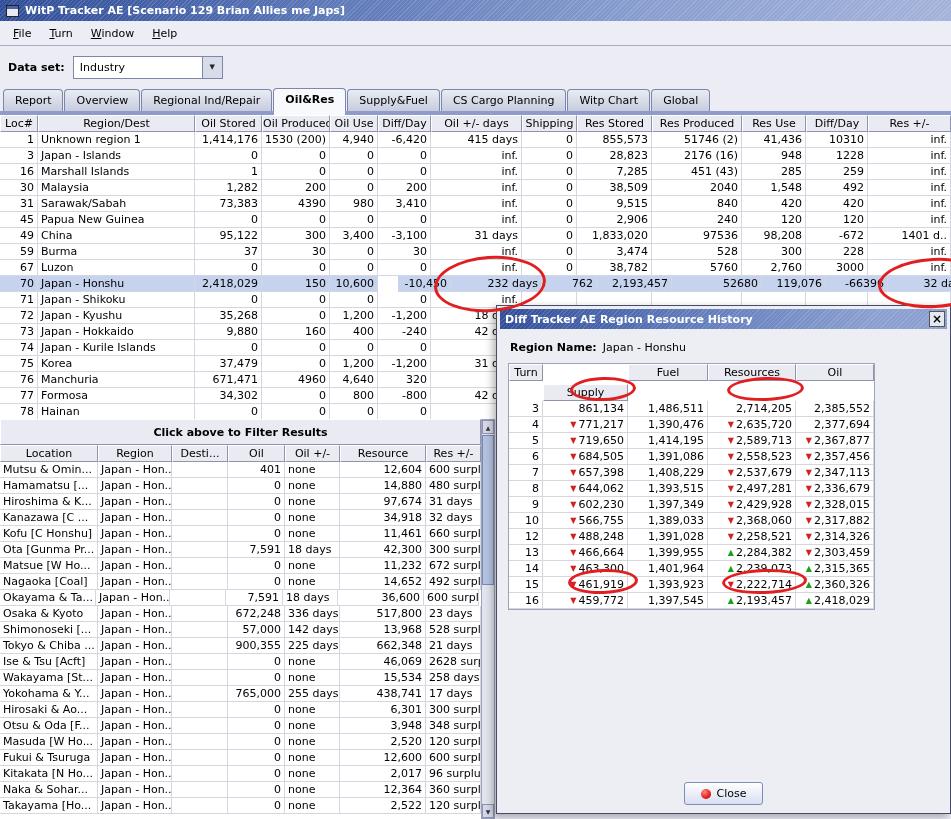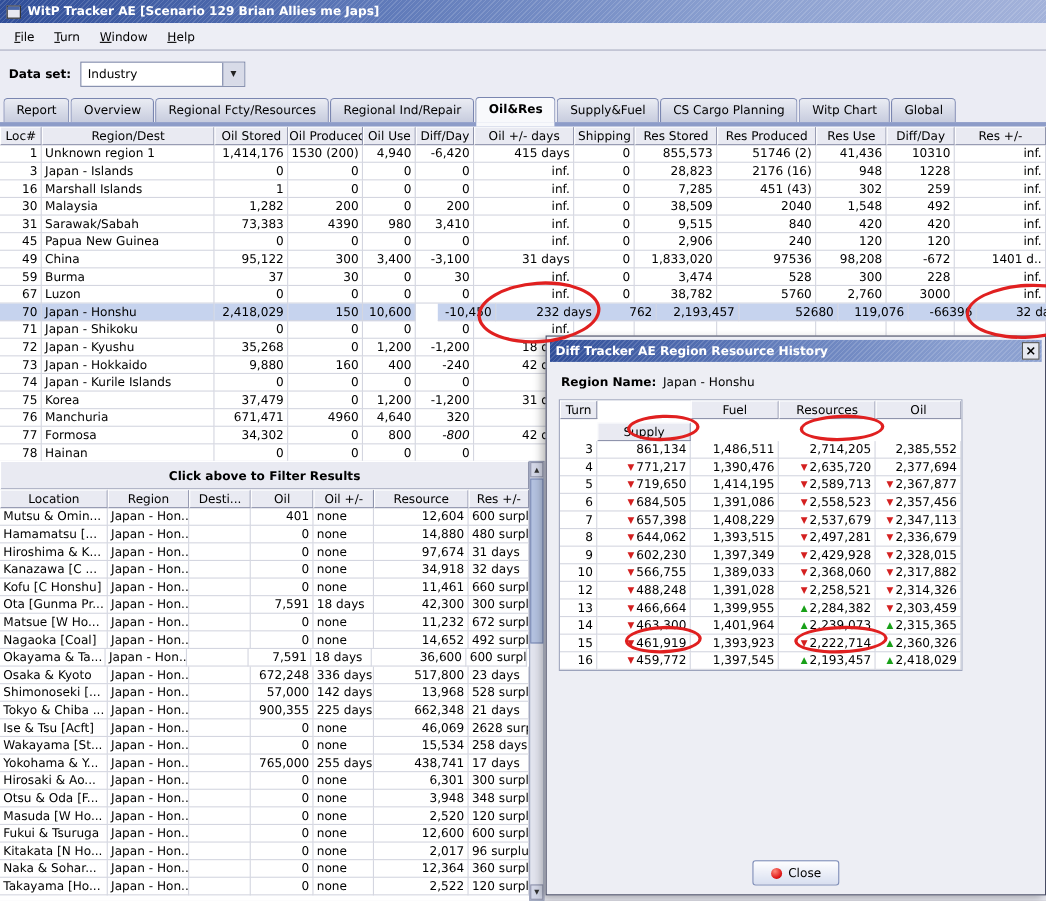--- a/index.html
+++ b/index.html
@@ -110,21 +110,20 @@
       <span class="combo-value">Industry</span>
       <div class="combo-btn">
         <span class="combo-arrow">▼</span>
       </div>
     </div>
   </div>
 
   <div class="tabrow">
       <div class="tab">Report</div>
       <div class="tab">Overview</div>
-      <div class="tab">Regional Fcty/Resources</div>
       <div class="tab">Regional Ind/Repair</div>
       <div class="tab selected">Oil&amp;Res</div>
       <div class="tab">Supply&amp;Fuel</div>
       <div class="tab">CS Cargo Planning</div>
       <div class="tab">Witp Chart</div>
       <div class="tab">Global</div>
     </div>
   <div class="tabband"></div>
 
   <div class="main-table">
@@ -177,21 +176,21 @@
         <div class="cell ar" style="width: 38px;">16</div>
         <div class="cell al" style="width: 157px;">Marshall Islands</div>
         <div class="cell ar" style="width: 67px;">1</div>
         <div class="cell ar" style="width: 68px;">0</div>
         <div class="cell ar" style="width: 48px;">0</div>
         <div class="cell ar" style="width: 53px;">0</div>
         <div class="cell ar" style="width: 91px;">inf.</div>
         <div class="cell ar" style="width: 55px;">0</div>
         <div class="cell ar" style="width: 75px;">7,285</div>
         <div class="cell ar" style="width: 90px;">451 (43)</div>
-        <div class="cell ar" style="width: 64px;">302</div>
+        <div class="cell ar" style="width: 64px;">285</div>
         <div class="cell ar" style="width: 62px;">259</div>
         <div class="cell ar" style="width: 83px;">inf.</div>
       </div>
       <div class="trow">
         <div class="cell ar" style="width: 38px;">30</div>
         <div class="cell al" style="width: 157px;">Malaysia</div>
         <div class="cell ar" style="width: 67px;">1,282</div>
         <div class="cell ar" style="width: 68px;">200</div>
         <div class="cell ar" style="width: 48px;">0</div>
         <div class="cell ar" style="width: 53px;">200</div>
@@ -382,21 +381,21 @@
         <div class="cell ar" style="width: 64px;"></div>
         <div class="cell ar" style="width: 62px;"></div>
         <div class="cell ar" style="width: 83px;"></div>
       </div>
       <div class="trow">
         <div class="cell ar" style="width: 38px;">77</div>
         <div class="cell al" style="width: 157px;">Formosa</div>
         <div class="cell ar" style="width: 67px;">34,302</div>
         <div class="cell ar" style="width: 68px;">0</div>
         <div class="cell ar" style="width: 48px;">800</div>
-        <div class="cell ar" style="width: 53px; font-style: italic;">-800</div>
+        <div class="cell ar" style="width: 53px;">-800</div>
         <div class="cell ar" style="width: 91px;">42 days</div>
         <div class="cell ar" style="width: 55px;"></div>
         <div class="cell ar" style="width: 75px;"></div>
         <div class="cell ar" style="width: 90px;"></div>
         <div class="cell ar" style="width: 64px;"></div>
         <div class="cell ar" style="width: 62px;"></div>
         <div class="cell ar" style="width: 83px;"></div>
       </div>
       <div class="trow">
         <div class="cell ar" style="width: 38px;">78</div>

